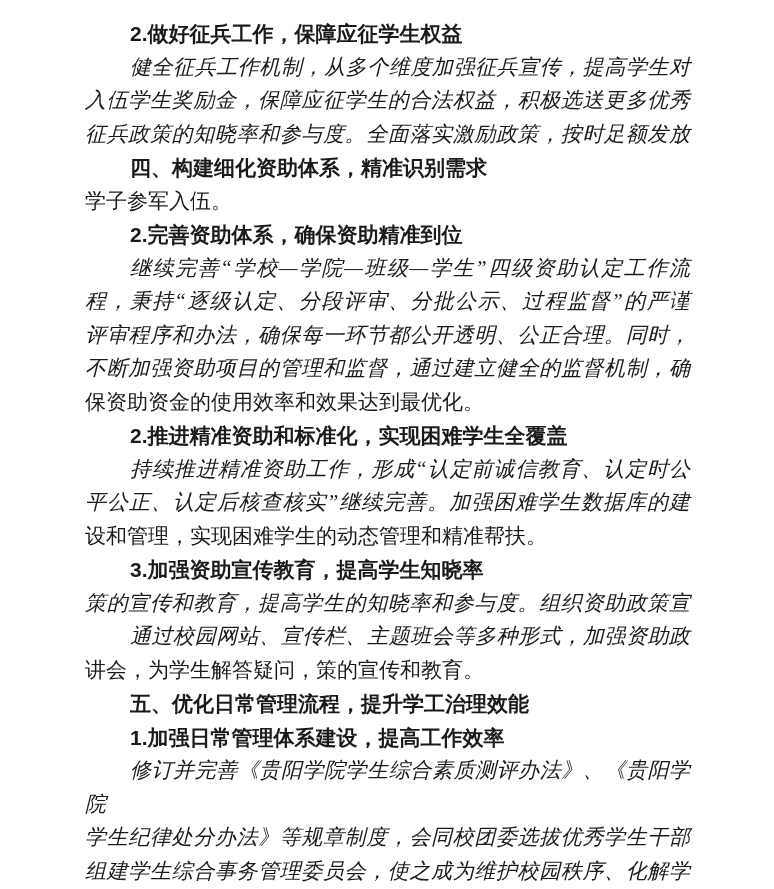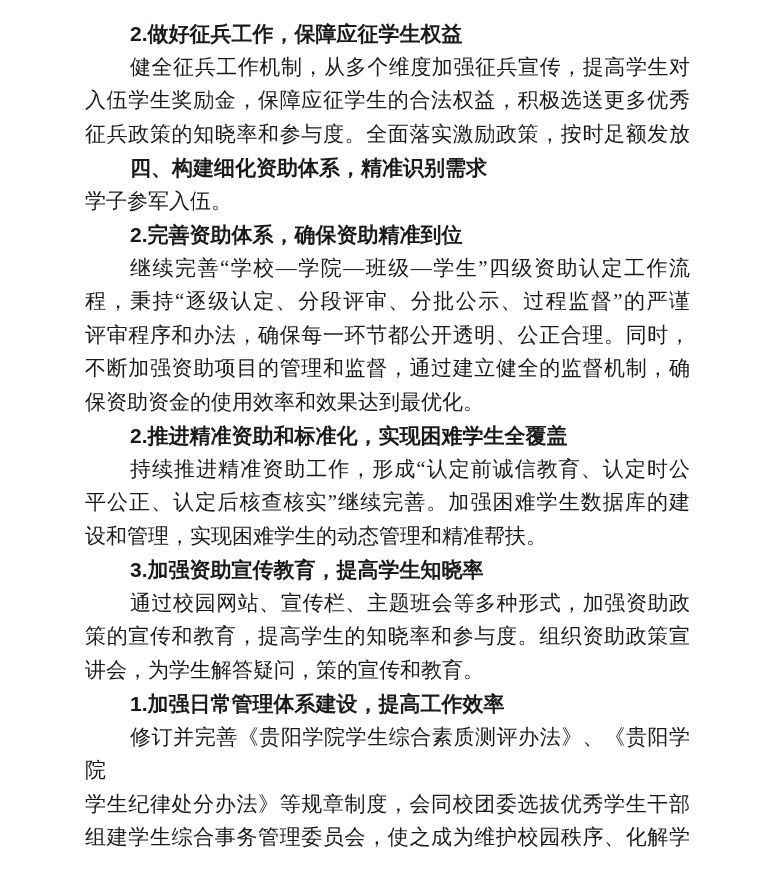--- a/index.html
+++ b/index.html
@@ -35,20 +35,21 @@
   .line.heading {
     font-family: "Liberation Sans", sans-serif;
     font-weight: bold;
   }
   .line.indent {
     text-indent: 45px;
   }
   .line.justify {
     text-align: justify;
     text-align-last: justify;
+    font-style: italic;
   }
 </style>
 </head>
 <body>
 
 <div class="page">
   <div class="text-block" id="content">
       <div class="line heading indent">2.做好征兵工作，保障应征学生权益</div>
       <div class="line body indent justify">健全征兵工作机制，从多个维度加强征兵宣传，提高学生对</div>
       <div class="line body justify">入伍学生奖励金，保障应征学生的合法权益，积极选送更多优秀</div>
@@ -59,21 +60,22 @@
       <div class="line body indent justify">继续完善“学校—学院—班级—学生”四级资助认定工作流</div>
       <div class="line body justify">程，秉持“逐级认定、分段评审、分批公示、过程监督”的严谨</div>
       <div class="line body justify">评审程序和办法，确保每一环节都公开透明、公正合理。同时，</div>
       <div class="line body justify">不断加强资助项目的管理和监督，通过建立健全的监督机制，确</div>
       <div class="line body">保资助资金的使用效率和效果达到最优化。</div>
       <div class="line heading indent">2.推进精准资助和标准化，实现困难学生全覆盖</div>
       <div class="line body indent justify">持续推进精准资助工作，形成“认定前诚信教育、认定时公</div>
       <div class="line body justify">平公正、认定后核查核实”继续完善。加强困难学生数据库的建</div>
       <div class="line body">设和管理，实现困难学生的动态管理和精准帮扶。</div>
       <div class="line heading indent">3.加强资助宣传教育，提高学生知晓率</div>
+      <div class="line body justify">策的宣传和教育，提高学生的知晓率和参与度。组织资助政策宣</div>
       <div class="line body indent justify">通过校园网站、宣传栏、主题班会等多种形式，加强资助政</div>
-      <div class="line body justify">策的宣传和教育，提高学生的知晓率和参与度。组织资助政策宣</div>
       <div class="line body">讲会，为学生解答疑问，策的宣传和教育。</div>
+      <div class="line heading indent">五、优化日常管理流程，提升学工治理效能</div>
       <div class="line heading indent">1.加强日常管理体系建设，提高工作效率</div>
       <div class="line body indent justify">修订并完善《贵阳学院学生综合素质测评办法》、《贵阳学院</div>
       <div class="line body justify">学生纪律处分办法》等规章制度，会同校团委选拔优秀学生干部</div>
       <div class="line body justify">组建学生综合事务管理委员会，使之成为维护校园秩序、化解学</div>
     </div>
 </div>
 
 </body></html>

